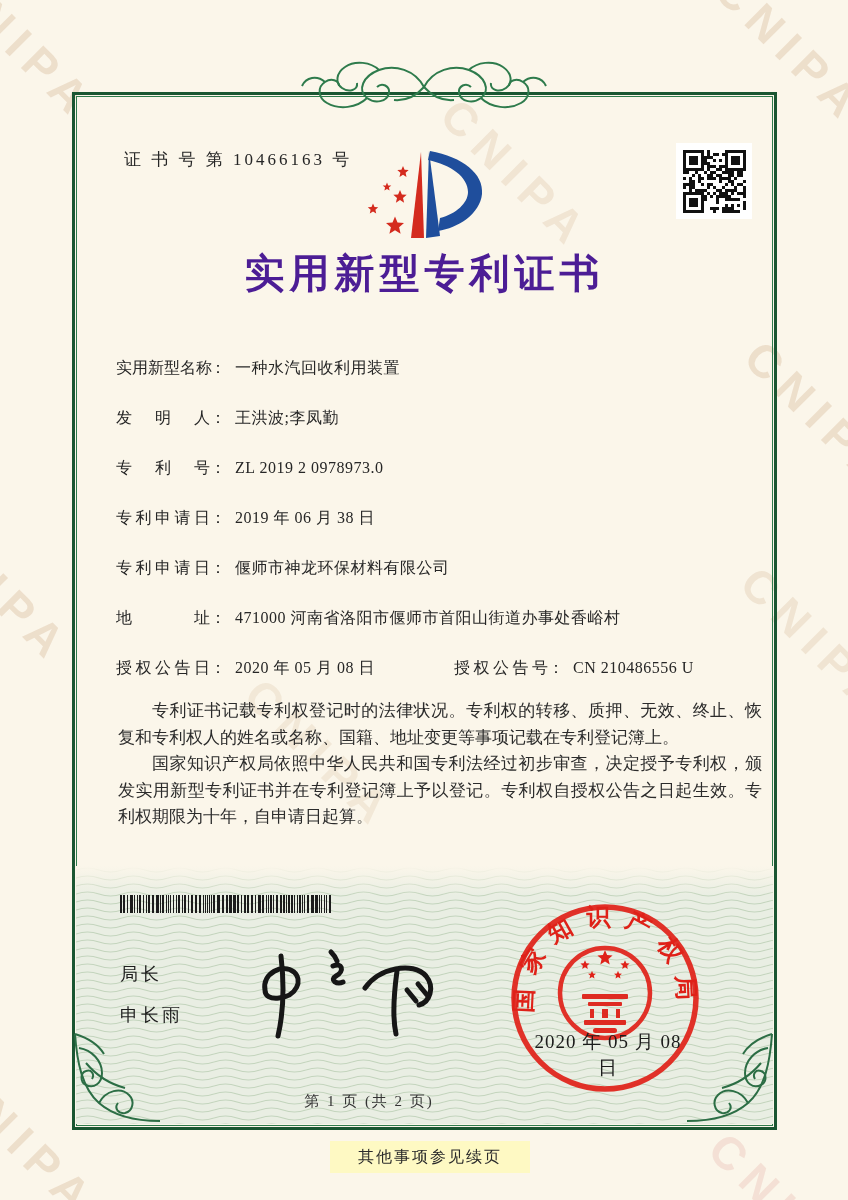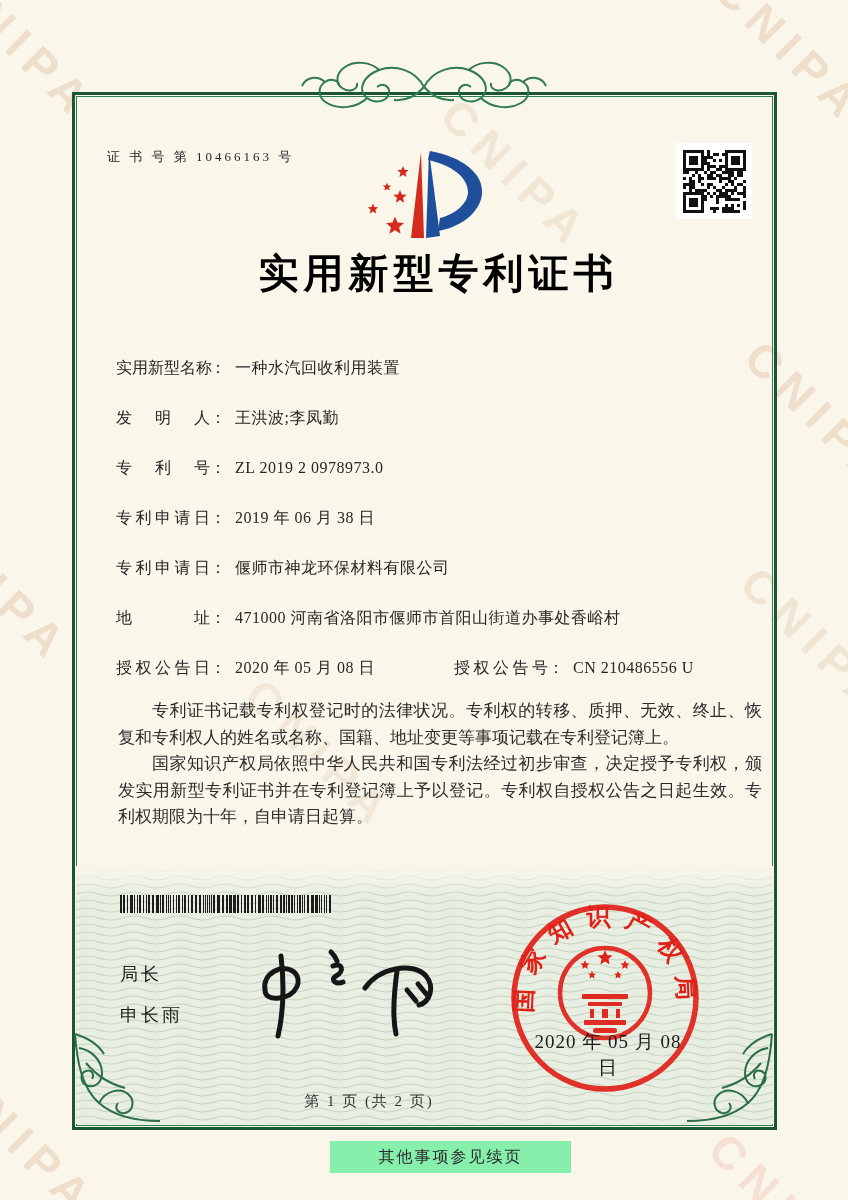--- a/index.html
+++ b/index.html
@@ -31,27 +31,27 @@
     position:absolute;left:72px;top:92px;width:705px;height:1038px;
     box-sizing:border-box;border:3px solid #1a5632;z-index:2;
   }
   .frame-inner{position:absolute;inset:1px;border:1px solid #2e7b4c;}
   .guilloche{position:absolute;left:76px;top:866px;z-index:2;}
   .ornament-top{position:absolute;left:299px;top:60px;width:250px;height:54px;z-index:3;}
   .corner-orn{position:absolute;width:95px;height:100px;z-index:3;}
   .corner-orn.bl{left:68px;top:1030px;}
   .corner-orn.br{left:684px;top:1030px;transform:scaleX(-1);}
   
-  .cert-no{position:absolute;left:107px;top:148px;font-size:13px;letter-spacing:3px;z-index:4;}
+  .cert-no{position:absolute;left:124px;top:148px;font-size:17px;letter-spacing:3px;z-index:4;}
   .logo{position:absolute;left:355px;top:139px;width:140px;height:105px;z-index:4;}
   .qr-box{position:absolute;left:676px;top:143px;width:76px;height:76px;background:#ffffff;z-index:4;
     display:flex;align-items:center;justify-content:center;}
   .title{
     position:absolute;left:72px;top:246px;width:705px;text-align:center;z-index:4;
-    font-size:40px;font-weight:700;letter-spacing:5px;color:#000000;padding-left:14px;
+    font-size:40px;font-weight:700;letter-spacing:5px;color:#4c1d95;
   }
   
   .fields{position:absolute;left:116px;top:358px;width:650px;z-index:4;font-size:16px;}
   .field-row{height:50px;position:relative;white-space:nowrap;}
   .flabel{display:inline-block;width:94px;text-align:justify;text-align-last:justify;text-justify:inter-ideograph;}
   .fvalue{margin-left:9px;letter-spacing:0.5px;}
   .grant-second{position:absolute;left:338px;top:0;}
   
   .body-text{
     position:absolute;left:118px;top:698px;width:644px;z-index:4;
@@ -64,22 +64,22 @@
     font-family:"Liberation Sans","DejaVu Sans",sans-serif;color:#1d1d1d;}
   .signer .name{margin-top:17px;}
   .signature{position:absolute;left:246px;top:946px;width:202px;height:100px;z-index:6;}
   .seal{position:absolute;left:505px;top:898px;width:200px;height:200px;z-index:5;}
   .seal-ring{font-size:24px;font-weight:700;letter-spacing:13px;fill:#df2118;
     font-family:"Liberation Serif",serif;}
   .seal-date{position:absolute;left:524px;top:1029px;width:168px;text-align:center;z-index:6;
     font-size:19px;color:#1b1b1b;letter-spacing:1px;}
   .page-num{position:absolute;left:72px;top:1092px;width:594px;text-align:center;z-index:5;
     font-size:15px;letter-spacing:2px;color:#333;}
-  .continuation{position:absolute;left:330px;top:1141px;width:241px;height:32px;z-index:4;
-    background:#86efac;text-align:center;line-height:32px;font-size:16px;letter-spacing:2px;color:#2b2b2b;}
+  .continuation{position:absolute;left:330px;top:1141px;width:200px;height:32px;z-index:4;
+    background:#fef9c3;text-align:center;line-height:32px;font-size:16px;letter-spacing:2px;color:#2b2b2b;}
 </style>
 </head>
 <body>
 
 <span class="wm w1">CNIPA</span>
 <span class="wm w2">CNIPA</span>
 <span class="wm w3">CNIPA</span>
 <span class="wm w4">CNIPA</span>
 <span class="wm w5">CNIPA</span>
 <span class="wm w6">CNIPA</span>

